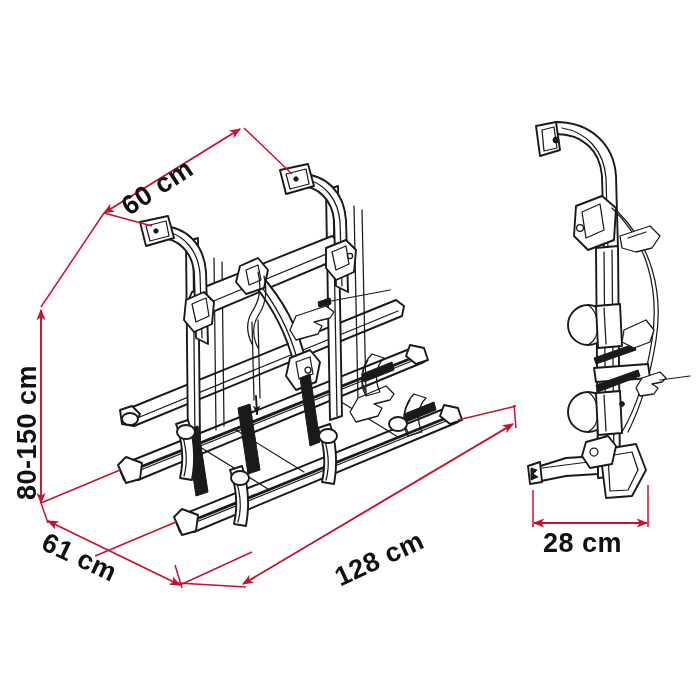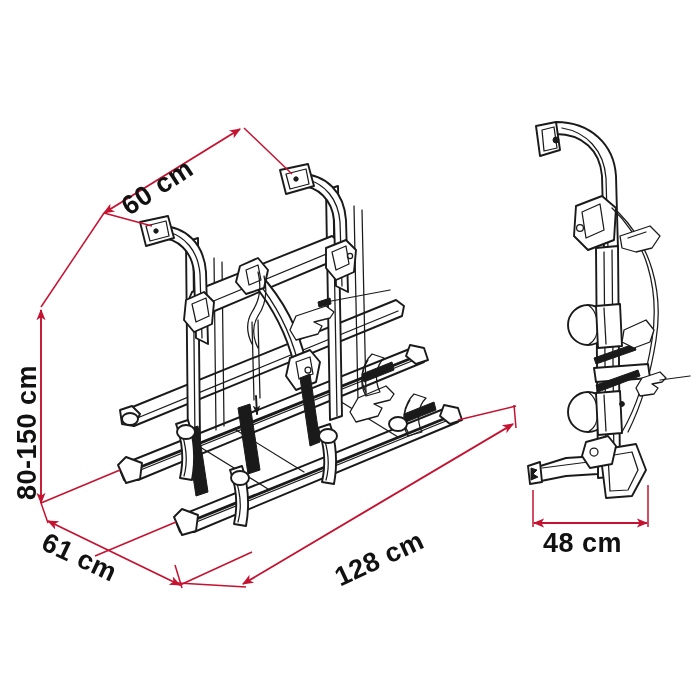--- a/index.html
+++ b/index.html
@@ -324,15 +324,15 @@
   </svg>
 
   <div class="dim-label" id="label-60">60 cm</div>
 
   <div class="dim-label" id="label-80150">80-150 cm</div>
 
   <div class="dim-label" id="label-61">61 cm</div>
 
   <div class="dim-label" id="label-128">128 cm</div>
 
-  <div class="dim-label" id="label-28">48 cm</div>
+  <div class="dim-label" id="label-28">28 cm</div>
 
 </div>
 
 </body></html>

